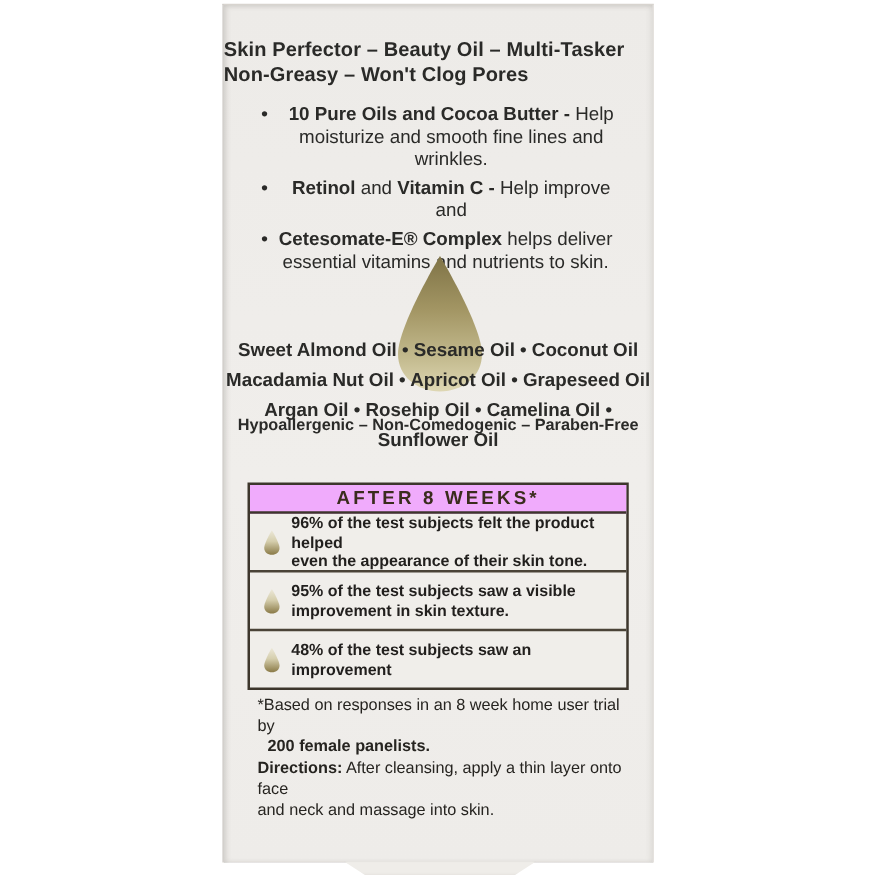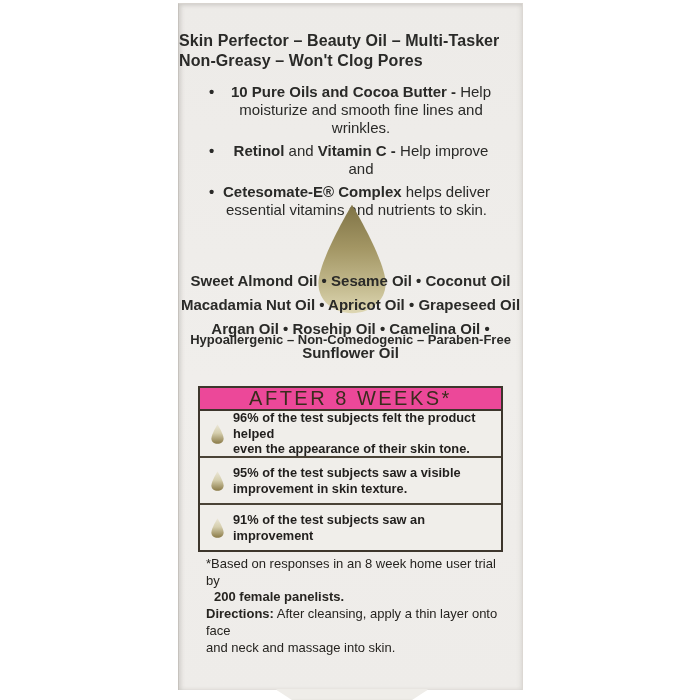--- a/index.html
+++ b/index.html
@@ -36,23 +36,23 @@
   }
   .claims2{
     position:absolute;left:0;top:327px;width:100%;text-align:center;
     font-weight:bold;font-size:13px;line-height:17px;
   }
   .results{
     position:absolute;left:19px;top:382px;width:301px;
     border:2px solid #3d362c;background:#f0eeea;
   }
   .results-header{
-    background:#ec4899;border-bottom:2px solid #3d362c;height:21px;
+    background:#f0abfc;border-bottom:2px solid #3d362c;height:21px;
     display:flex;align-items:center;justify-content:center;
-    font-weight:normal;font-size:20px;letter-spacing:2.5px;color:#3a2c1d;
+    font-weight:bold;font-size:15px;letter-spacing:2.5px;color:#3a2c1d;
   }
   .result-row{
     display:flex;align-items:center;height:45px;padding:0 6px 0 9px;
   }
   .result-row + .result-row{border-top:2px solid #4a4337;}
   .result-row .icon{flex:0 0 17px;width:17px;height:22px;margin-right:7px;}
   .result-row .txt{font-size:12.8px;line-height:15.5px;font-weight:600;color:#211f1d;}
   .footnote{
     position:absolute;left:27px;top:552px;width:305px;
     font-size:13px;line-height:16.5px;font-weight:500;color:#262420;
@@ -140,21 +140,21 @@
         <div>95% of the test subjects saw a visible</div>
         <div>improvement in skin texture.</div>
       </div>
     </div>
 
     <div class="result-row">
       <svg class="icon" viewBox="0 0 100 120">
         <path d="M50 2 C50 2 14 62 14 86 C14 105 30 118 50 118 C70 118 86 105 86 86 C86 62 50 2 50 2 Z" fill="url(#goldSmall)"></path>
       </svg>
       <div class="txt">
-        <div>91% of the test subjects saw an improvement</div>
+        <div>48% of the test subjects saw an improvement</div>
       </div>
     </div>
   </div>
 
   <div class="footnote">
     <div>*Based on responses in an 8 week home user trial by</div>
     <div class="ln2">200 female panelists.</div>
   </div>
 
   <div class="directions">

